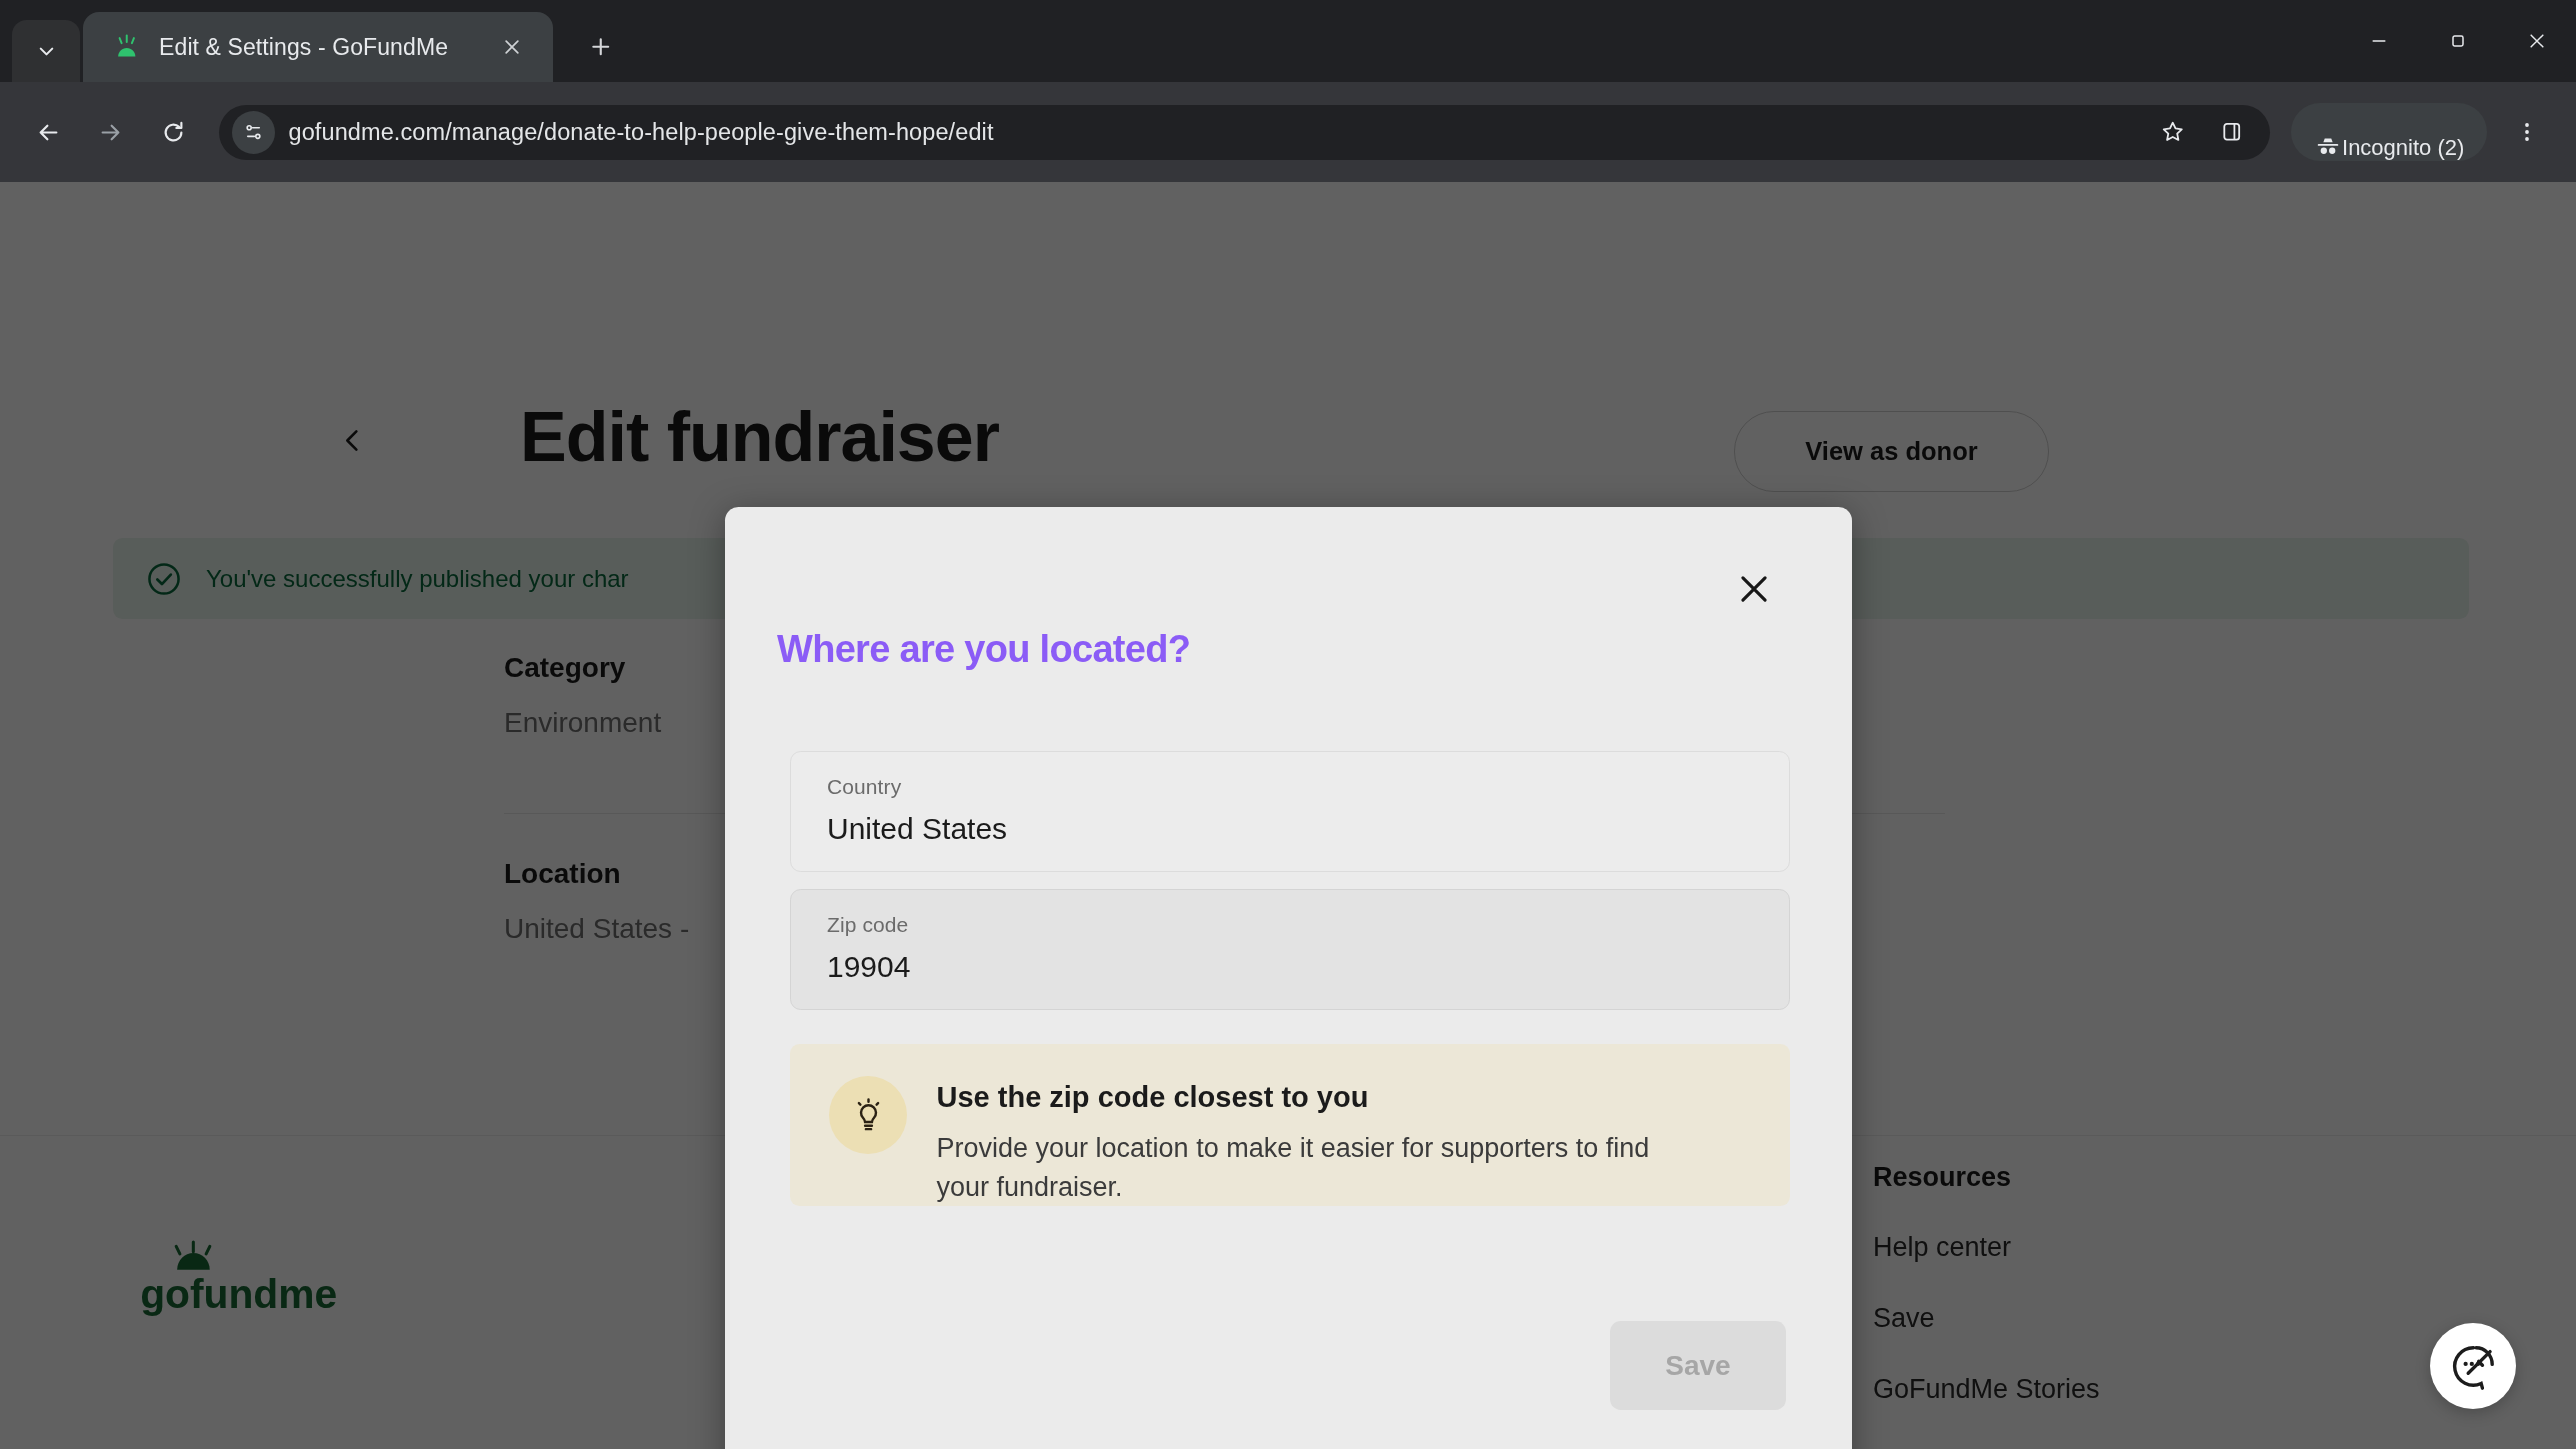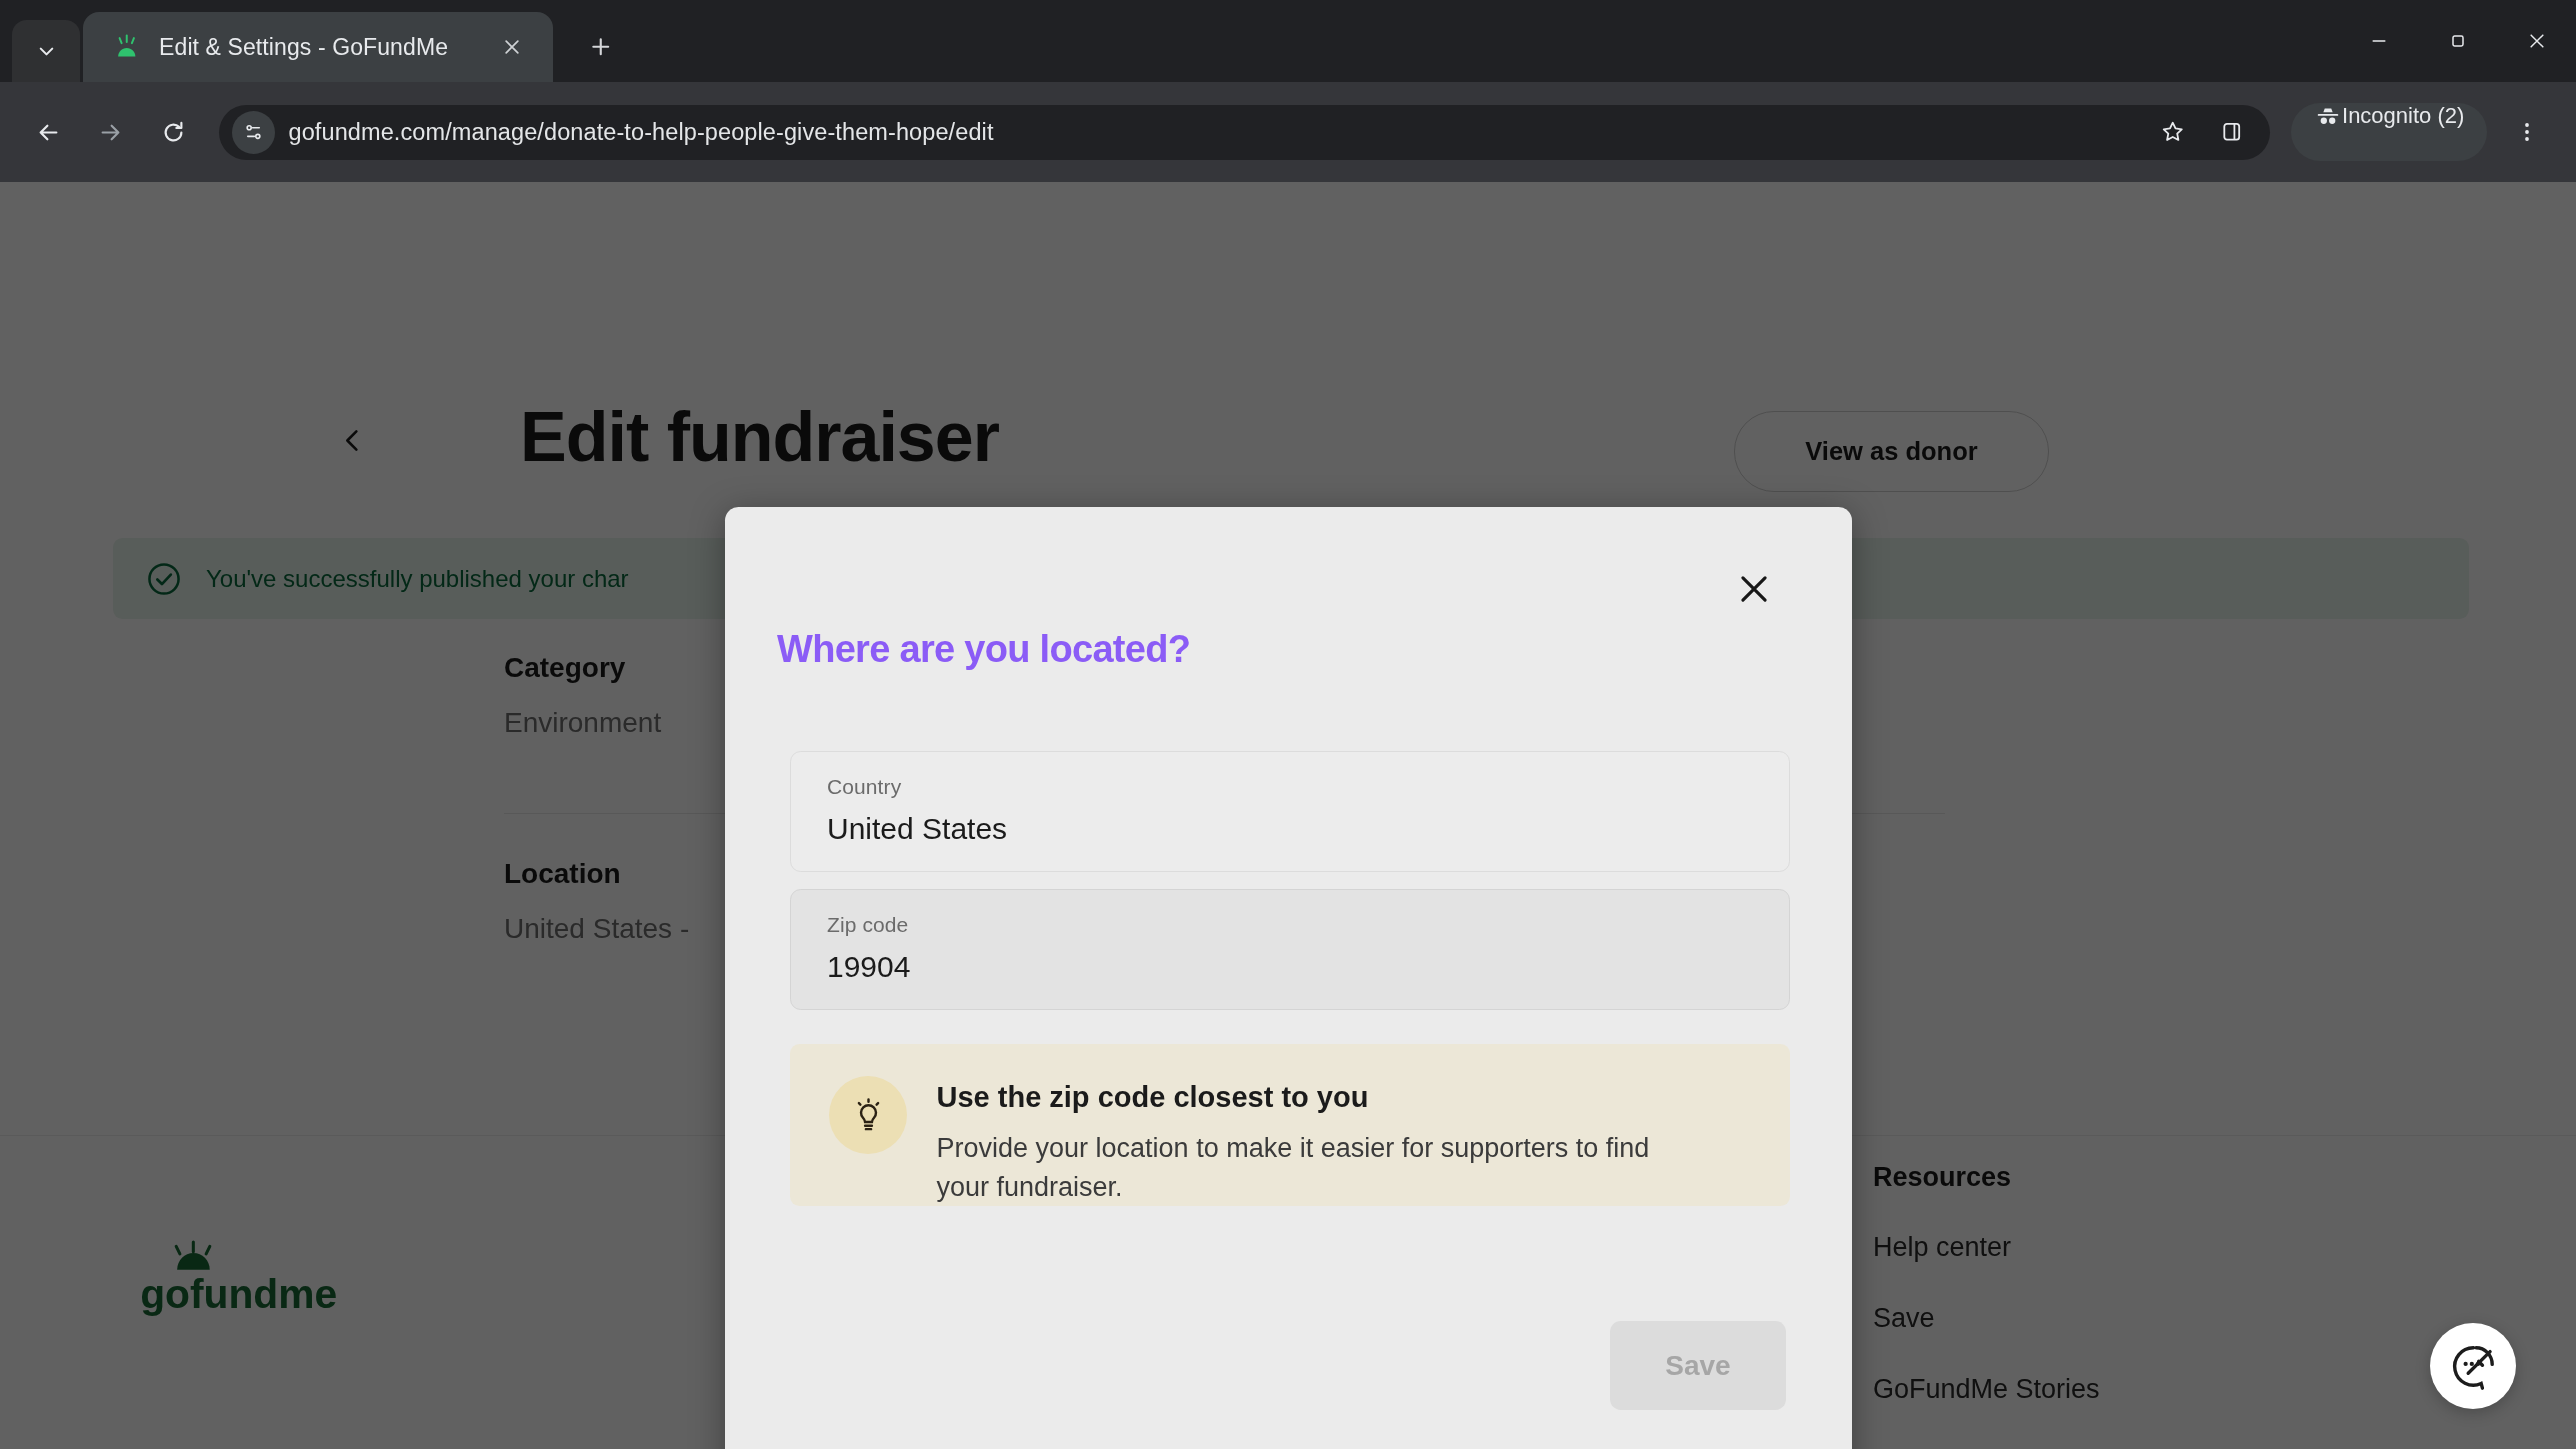--- a/index.html
+++ b/index.html
@@ -54,21 +54,21 @@
     display:flex; align-items:center; padding:0 10.7px 0 13.4px; gap:13.4px; margin:0 10.7px;
   }
   .site-chip { width:43px; height:43px; border-radius:50%; background:#3c4043;
                display:flex; align-items:center; justify-content:center; flex:none; }
   .site-chip svg { width:23px; height:23px; }
   .url { flex:1; color:#e4e6e8; font-size:23.5px; white-space:nowrap; overflow:hidden; letter-spacing:0.1px; }
   .omni-right { display:flex; align-items:center; gap:5.4px; flex:none; }
   .icon-btn { width:54px; height:54px; border-radius:50%; display:flex; align-items:center; justify-content:center; flex:none; }
   .icon-btn svg { width:25.5px; height:25.5px; }
   .incognito-chip {
-    height:58px; border-radius:29.5px; background:#3c4043; display:flex; align-items:flex-start;
+    height:58px; border-radius:29.5px; background:#3c4043; display:flex; align-items:flex-end;
     padding:0 23px; flex:none; margin-left:4px;
   }
   .incognito-chip svg { width:28px; height:28px; }
   .incognito-chip span { color:#e8eaed; font-size:22px; white-space:nowrap; }
   .menu-btn { width:58px; height:58px; display:flex; align-items:center; justify-content:center; flex:none; margin-left:4px; }
   .menu-btn svg { width:24px; height:24px; }
 
   
   .viewport { flex:1; position:relative; background:#ffffff; overflow:hidden; }
   .page { position:absolute; inset:0; background:#fff; }

